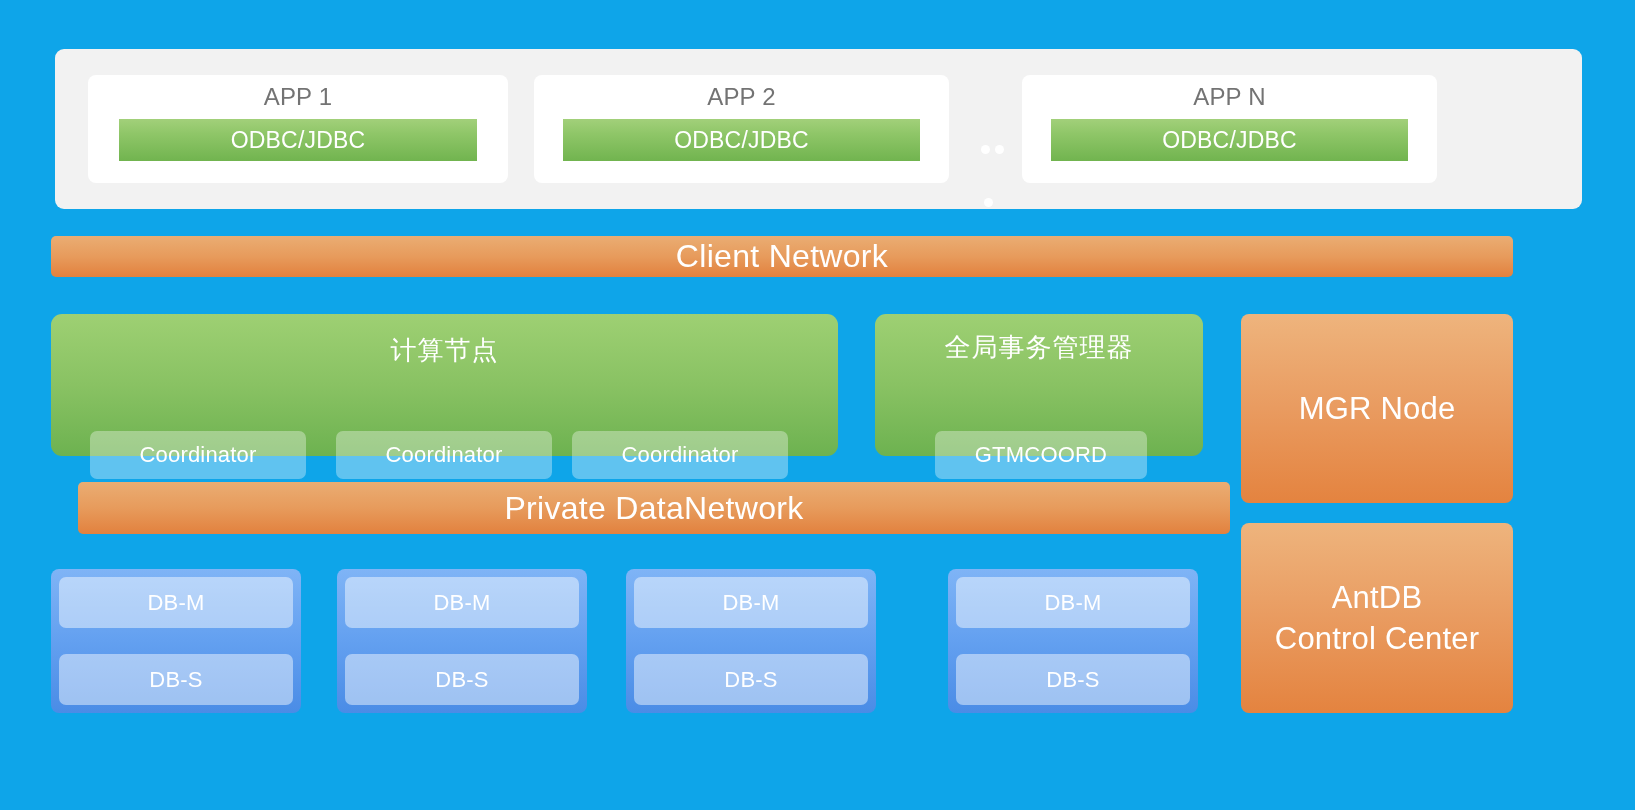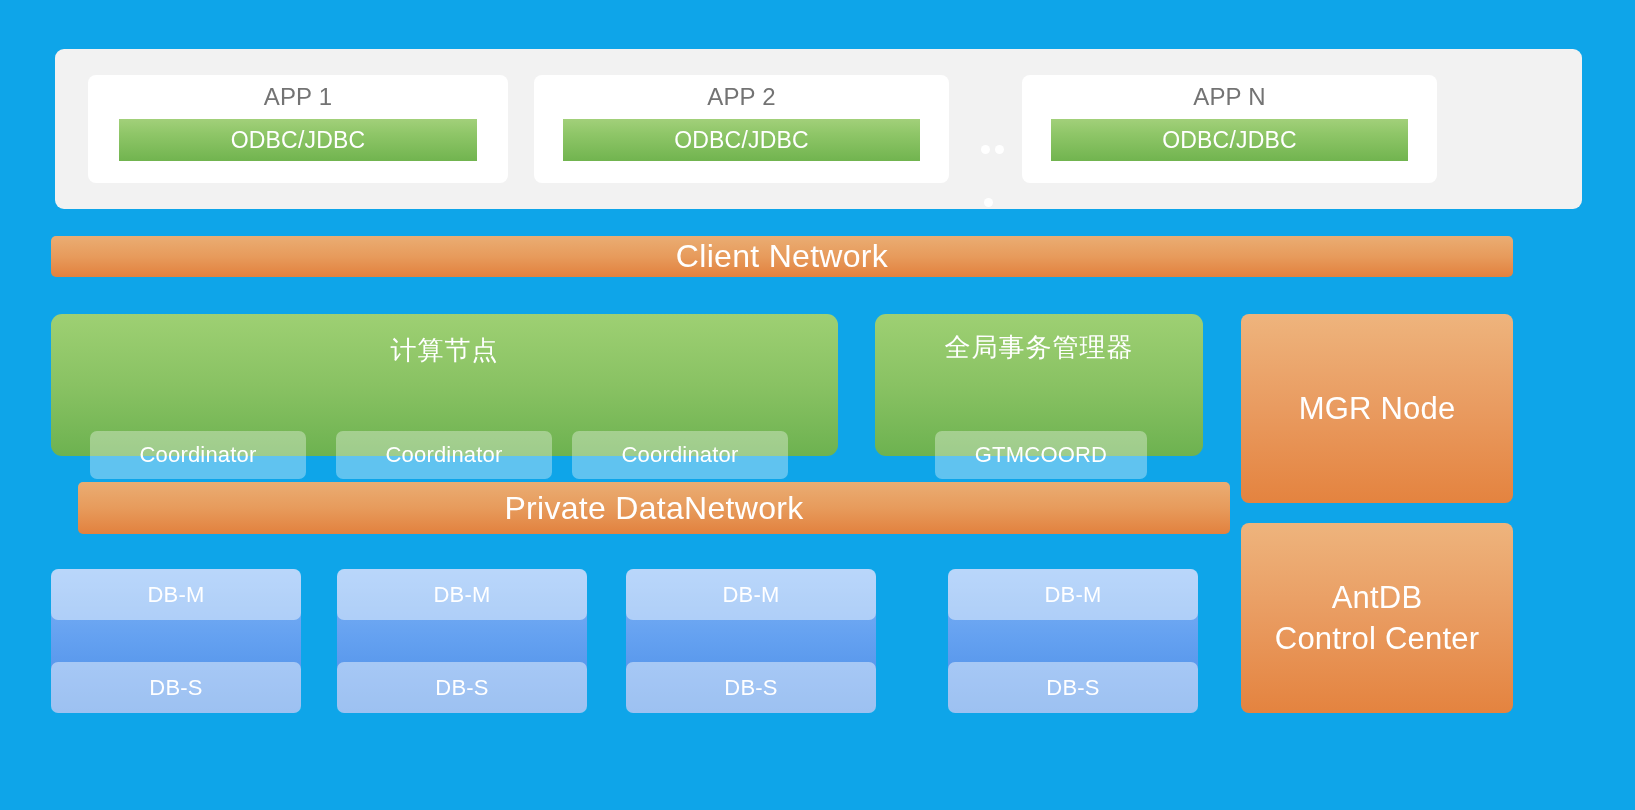--- a/index.html
+++ b/index.html
@@ -123,20 +123,21 @@
     line-height: 41px;
     letter-spacing: 0.2px;
     white-space: pre-line;
   }
 
   
   .db-cluster {
     position: absolute;
     border-radius: 8px;
     background: linear-gradient(to bottom, #7fb4f6 0%, #63a0f0 50%, #4a8ce6 100%);
+    padding: 8px;
     display: flex;
     flex-direction: column;
     justify-content: space-between;
   }
   .db-chip {
     height: 51px;
     border-radius: 7px;
     background: rgba(255,255,255,0.46);
     color: #ffffff;
     display: flex;

